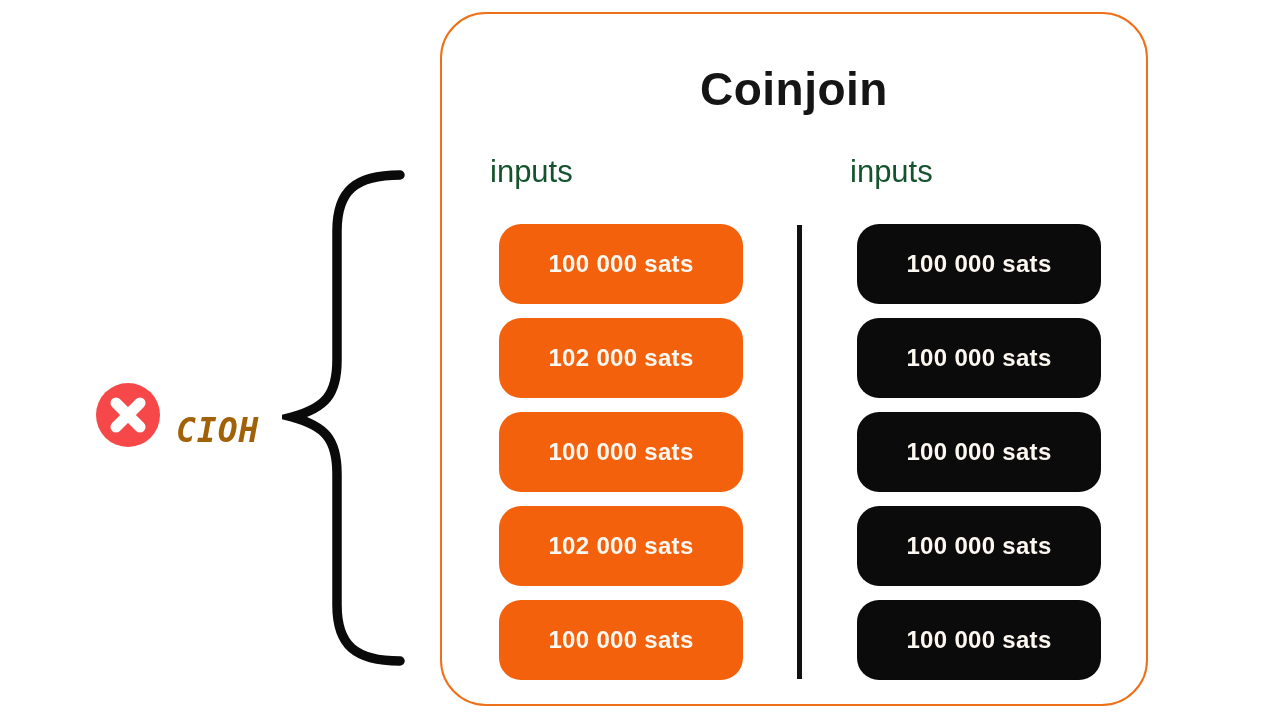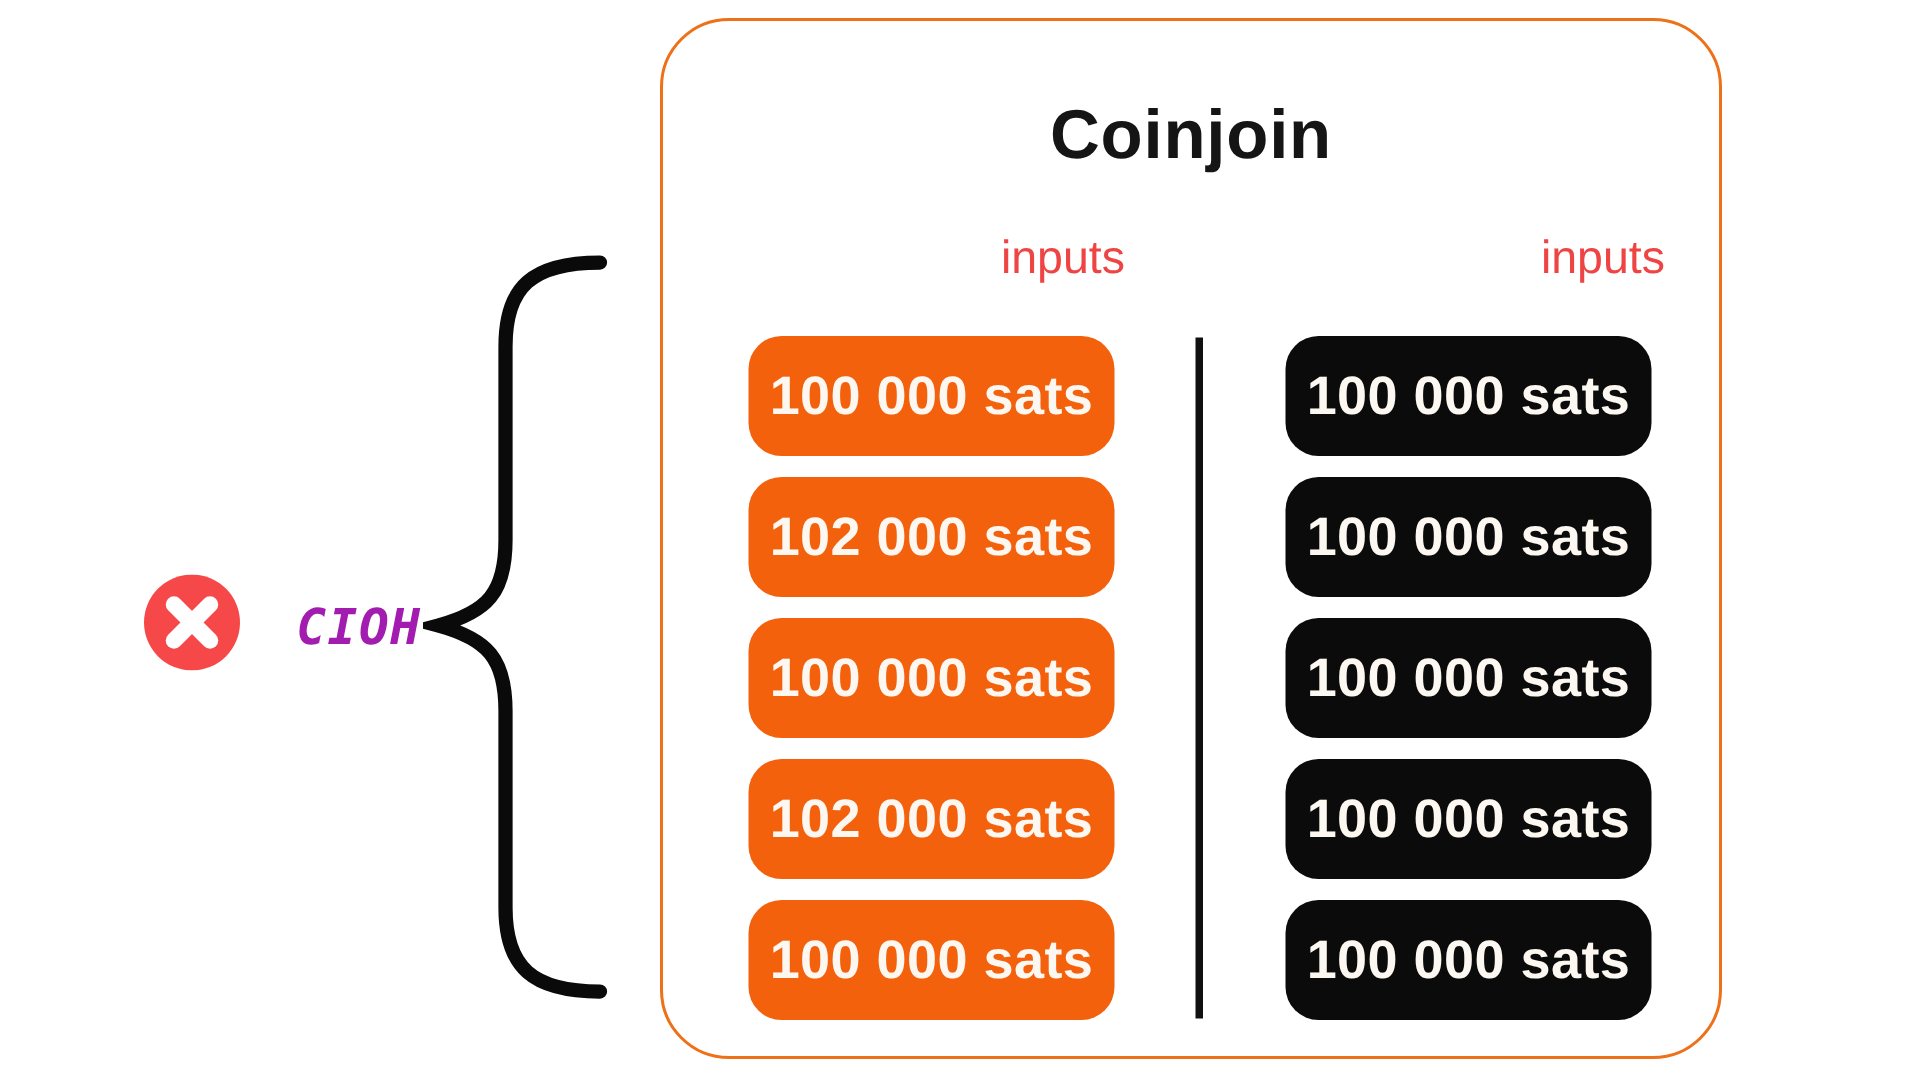--- a/index.html
+++ b/index.html
@@ -38,24 +38,24 @@
     font-size: 46px;
     font-weight: 700;
     color: #151515;
     letter-spacing: 0.5px;
   }
 
   .col-label {
     position: absolute;
     top: 140px;
     width: 260px;
-    text-align: right;
+    text-align: left;
     font-size: 31px;
     font-weight: 400;
-    color: #ef4444;
+    color: #14532d;
   }
   .col-label.inputs  { left: 48px; }
   .col-label.outputs { left: 408px; }
 
   .pill-col {
     position: absolute;
     top: 210px;
     display: flex;
     flex-direction: column;
     gap: 14px;
@@ -63,21 +63,21 @@
   .pill-col.inputs  { left: 57px; }
   .pill-col.outputs { left: 415px; }
 
   .pill {
     width: 244px;
     height: 80px;
     border-radius: 22px;
     display: flex;
     align-items: center;
     justify-content: center;
-    font-size: 36px;
+    font-size: 24px;
     font-weight: 700;
     color: var(--text-on-box, #FCF8F1);
     letter-spacing: 0.3px;
   }
   .pill.input  { background: var(--input-box, #F4610D); }
   .pill.output { background: var(--output-box, #0B0B0B); }
 
   .divider {
     position: absolute;
     left: 355px;
@@ -91,28 +91,28 @@
   .badge-x {
     position: absolute;
     left: 96px;
     top: 383px;
     width: 64px;
     height: 64px;
   }
   .cioh-label {
     position: absolute;
     left: 176px;
-    top: 398px;
+    top: 411px;
     width: 105px;
-    text-align: right;
+    text-align: left;
     font-family: "DejaVu Sans Mono", monospace;
     font-style: italic;
     font-weight: 700;
     font-size: 33px;
-    color: #a21caf;
+    color: #a16207;
     letter-spacing: 1px;
   }
   .brace {
     position: absolute;
     left: 282px;
     top: 164px;
     width: 128px;
     height: 506px;
   }
 </style>

